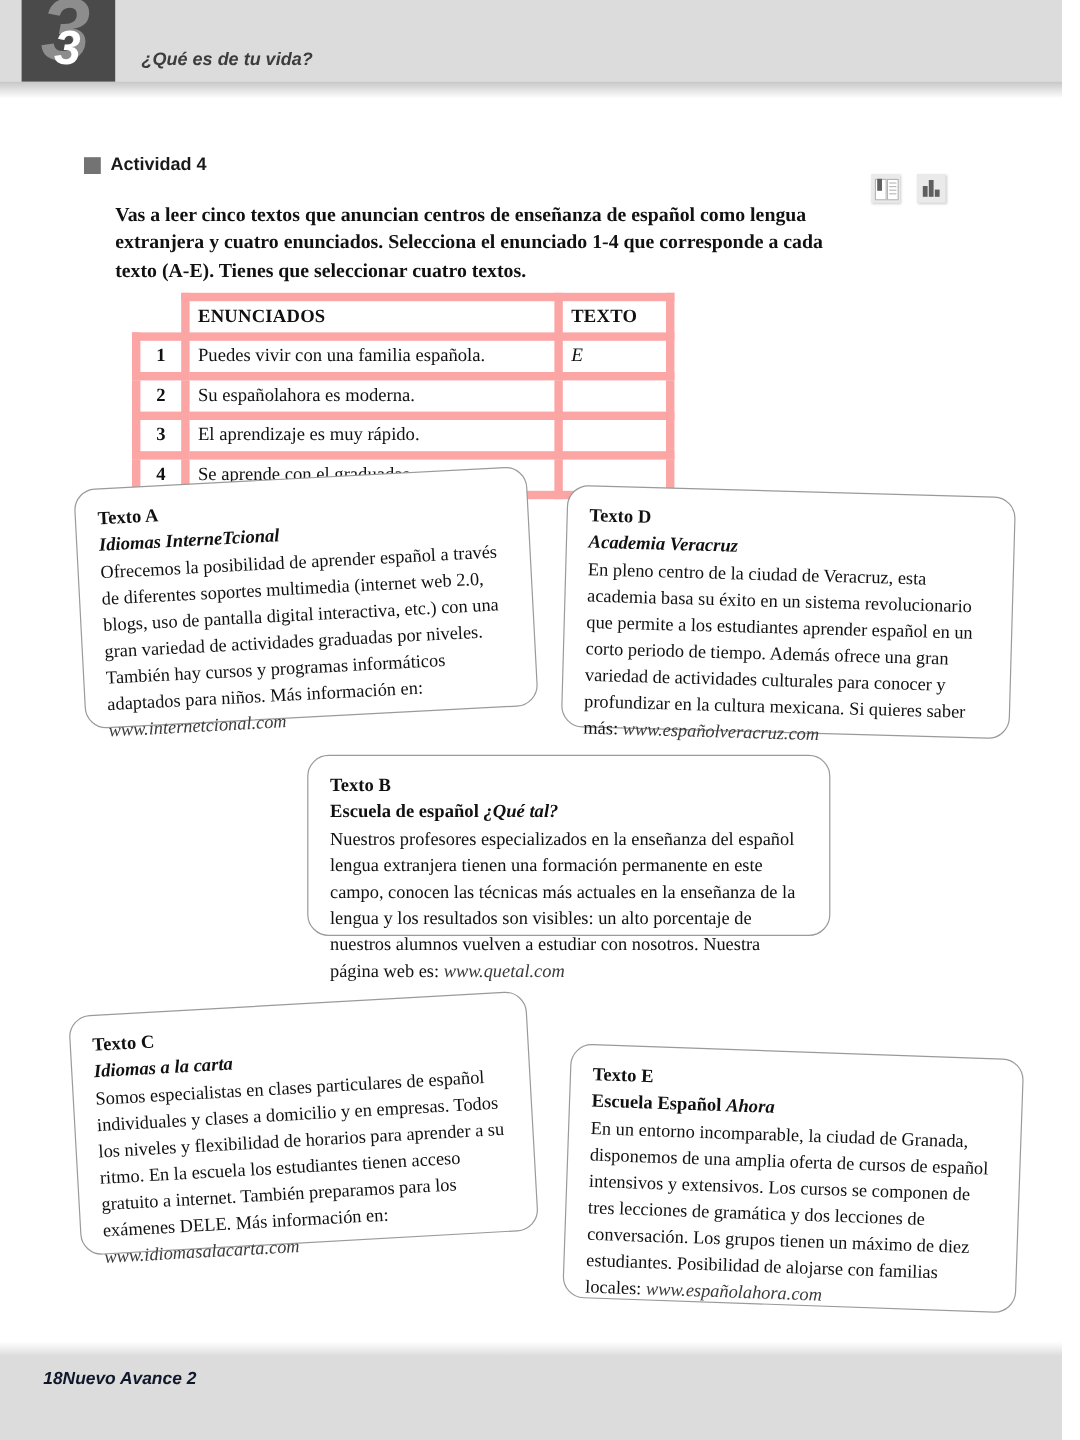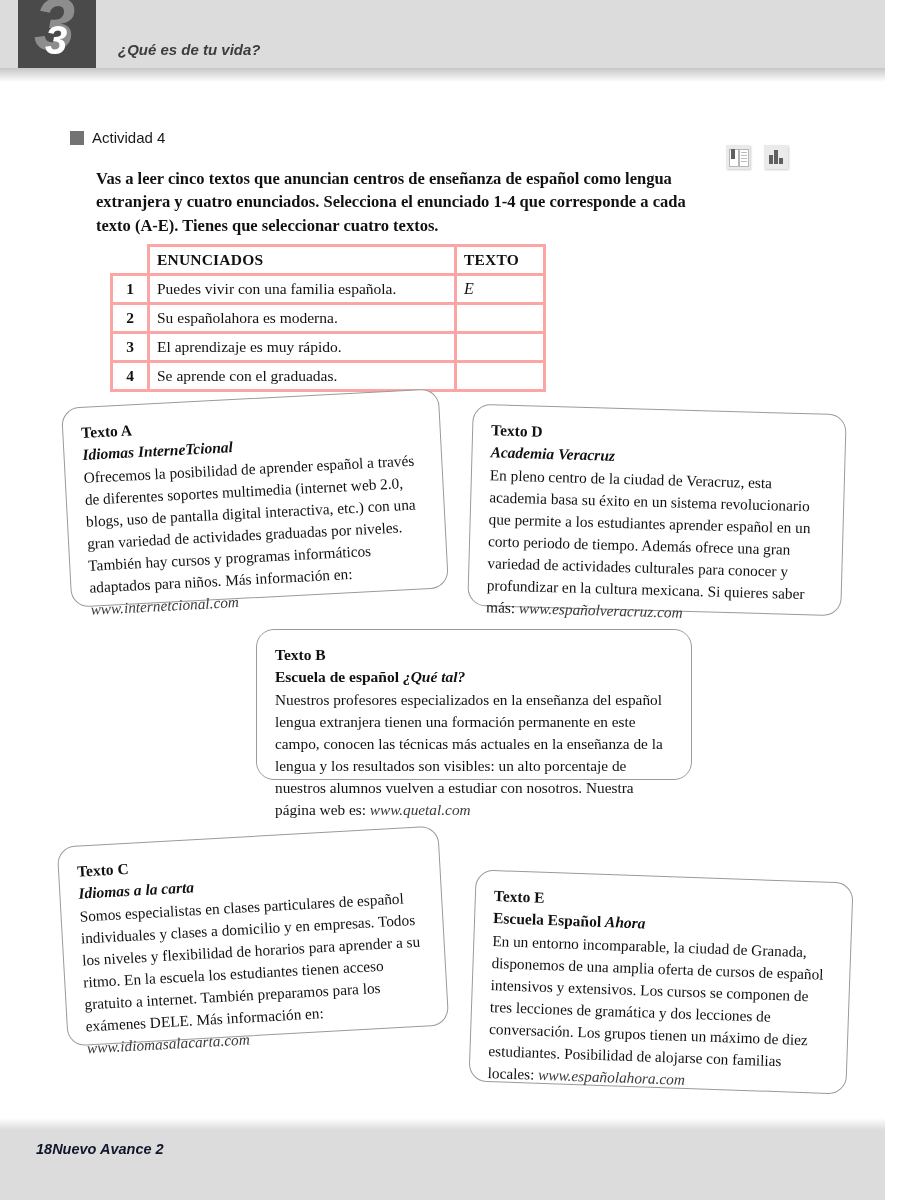--- a/index.html
+++ b/index.html
@@ -75,21 +75,21 @@
     display: flex;
     align-items: center;
     gap: 8px;
   }
   #activity-marker {
     width: 14px; height: 14px;
     background: #737373;
   }
   #activity-label {
     font-family: "Liberation Sans", sans-serif;
-    font-weight: normal;
+    font-weight: bold;
     font-size: 15px;
     color: #1a1a1a;
   }
   #activity-instructions {
     position: absolute;
     left: 96px; top: 151px;
     width: 620px;
     font-family: "Liberation Serif", serif;
     font-weight: bold;
     font-size: 16.5px;
@@ -141,21 +141,21 @@
   
   #enunciados-table {
     position: absolute;
     left: 110px; top: 244px;
     border-collapse: collapse;
     font-family: "Liberation Serif", serif;
     font-size: 15.5px;
     color: #111;
   }
   #enunciados-table td, #enunciados-table th {
-    border: 3px solid #fca5a5;
+    border: 7px solid #fca5a5;
     padding: 3px 7px;
     height: 20px;
     vertical-align: middle;
     text-align: left;
     font-weight: normal;
   }
   #enunciados-table .num-col {
     width: 20px;
     text-align: center;
     font-weight: bold;

